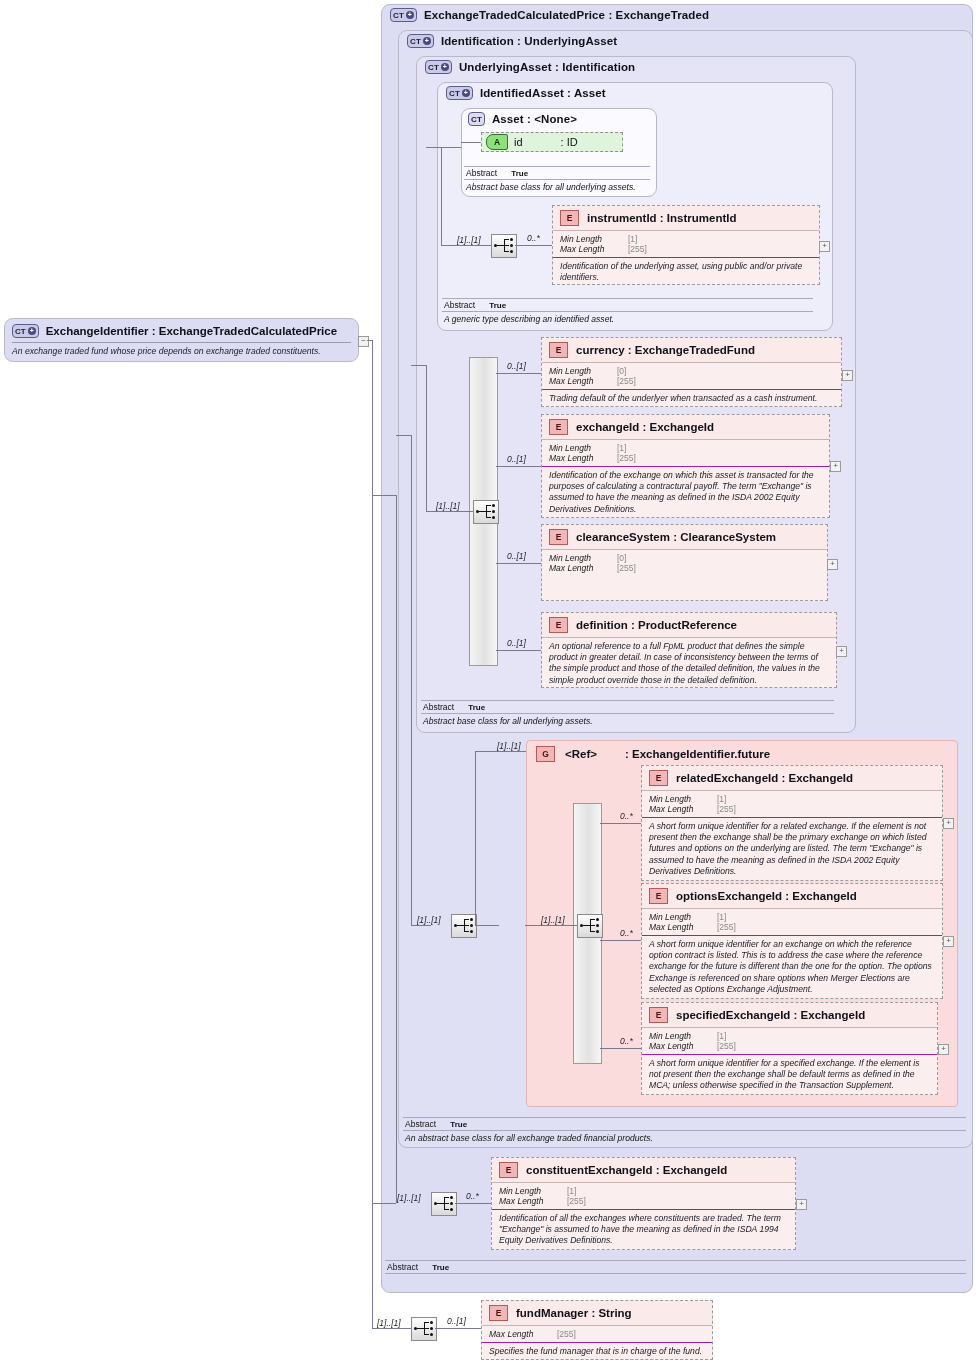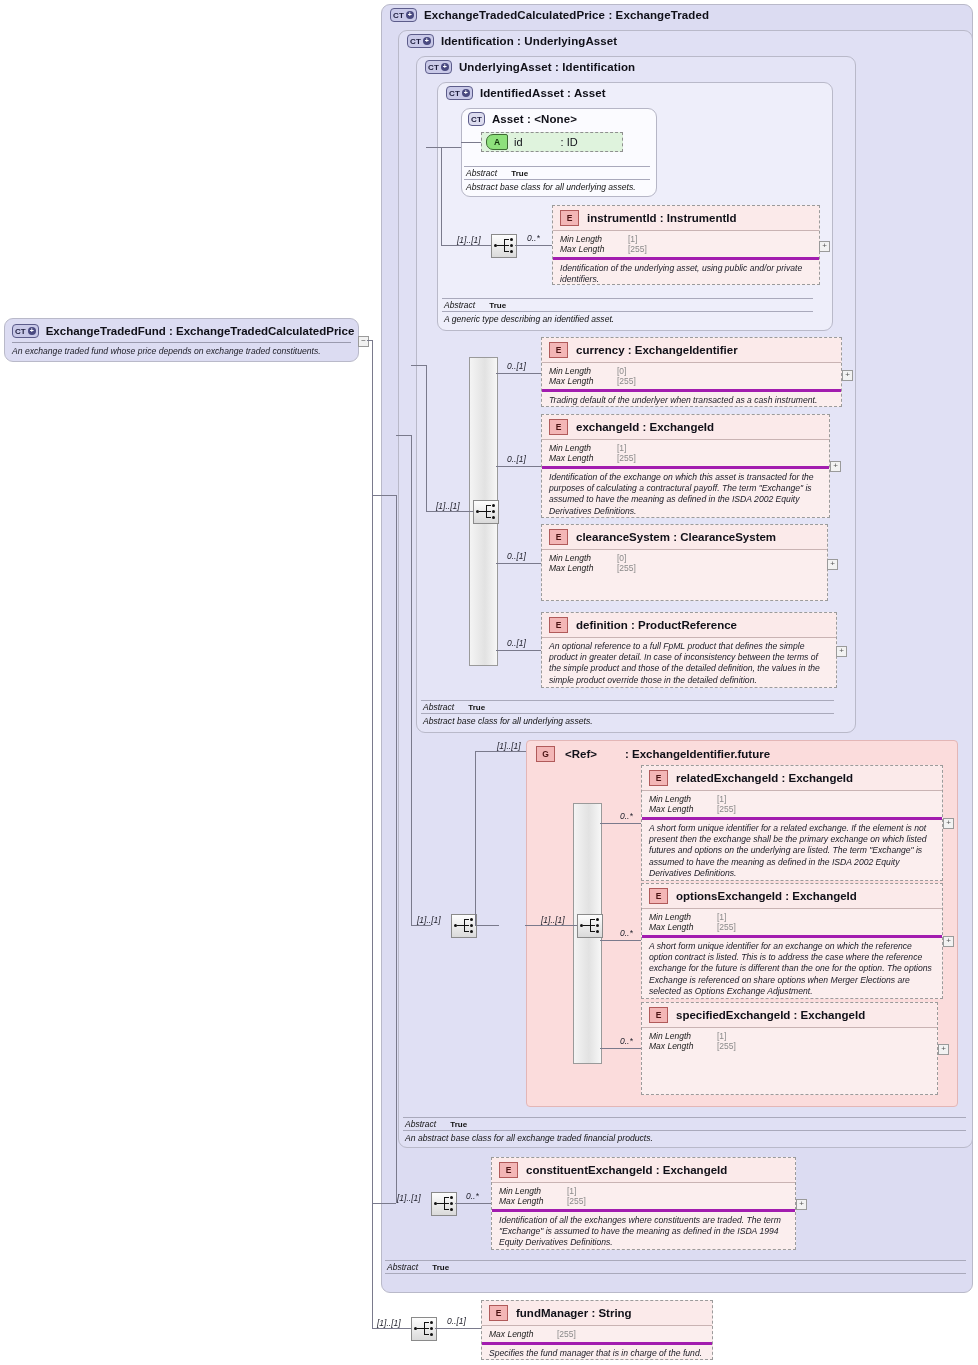--- a/index.html
+++ b/index.html
@@ -35,21 +35,21 @@
            width:17px;height:14px;border:1px solid #b05a5a;background:#f3b6b6;
            color:#4a1414;font-size:8.5px;font-weight:bold;line-height:13px;}
   .badge-g{display:inline-flex;align-items:center;justify-content:center;
            width:17px;height:14px;border:1px solid #b05a5a;background:#f3b6b6;
            color:#4a1414;font-size:8.5px;font-weight:bold;line-height:13px;}
   .ename{font-size:11.5px;font-weight:bold;color:#101018;white-space:nowrap;}
   .facets{border-top:1px solid #c9b3b3;padding:3px 7px 3px 7px;
           display:grid;grid-template-columns:62px auto;row-gap:0px;
           font-size:8.5px;font-style:italic;color:#222;}
   .facets .v{font-style:normal;color:#8a8a8a;padding-left:6px;}
-  .edesc{border-top:3px solid #a21caf;padding:3px 7px 4px 7px;
+  .edesc{border-top:1px solid #a21caf;padding:3px 7px 4px 7px;
          font-size:8.6px;font-style:italic;color:#20202a;line-height:11.2px;}
   .edesc.nofacet{border-top:1px solid #c9b3b3;}
 
   
   .abox{border:1px dashed #8f8f8f;background:#dff3dd;
         display:flex;align-items:center;gap:6px;padding:3px 8px 3px 4px;}
   .badge-a{display:inline-flex;align-items:center;justify-content:center;
            width:20px;height:14px;background:#8ee07c;border:1px solid #3d6b33;
            color:#10300a;font-size:8.5px;font-weight:bold;line-height:13px;
            border-radius:7px 2px 2px 7px;}
@@ -58,21 +58,21 @@
   
   .gbox{border:1px solid #e3b6b6;background:#fbdcdc;border-radius:4px;}
   .gtitle{position:absolute;top:6px;left:10px;display:flex;align-items:center;
           gap:10px;font-size:11.5px;font-weight:bold;color:#101018;white-space:nowrap;}
 
   
   .foot{position:absolute;font-size:8.5px;color:#111;}
   .foot .rule{border-top:1px solid #a9a9bb;}
   .foot .abs-row{display:flex;gap:14px;align-items:baseline;
                  padding:1px 2px 1px 2px;}
-  .foot .abs-key{font-style:italic;}
+  .foot .abs-key{}
   .foot .abs-val{font-weight:bold;font-size:8px;}
   .foot .desc{font-style:italic;padding:2px 2px 0 2px;font-size:8.6px;}
 
   
   .ln{position:absolute;background:#7a7a8c;}
   .lnh{height:1px;}
   .lnv{width:1px;}
 
   
   .seq{position:absolute;width:24px;height:22px;border:1px solid #8a8a8a;
@@ -187,21 +187,21 @@
   <div class="abs-row">
       <span class="abs-key">Abstract</span>
     <span class="abs-val">True</span>
     </div>
   <div class="rule"></div>
 </div>
 
 <div class="abs rootbox" style="left:4px;top:318px;width:355px;height:44px;">
   <div class="roothead">
     <span class="badge-ct">CT<span class="plus-glyph">+</span></span>
-    <span>ExchangeTradedFund : ExchangeTradedCalculatedPrice</span>
+    <span>ExchangeIdentifier : ExchangeTradedCalculatedPrice</span>
   </div>
   <div class="rootdesc">An exchange traded fund whose price depends on exchange traded constituents.</div>
 </div>
 <div class="exp" style="left:358px;top:336px;"><span>−</span></div>
 
 <div class="abs ebox" style="left:552px;top:205px;width:268px;height:80px;">
   <div class="ehead">
     <span class="badge-e">E</span>
     <span class="ename">instrumentId : InstrumentId</span>
   </div>
@@ -239,21 +239,21 @@
   <div class="bar" style="left:12px;top:16px;width:5px;height:1px;"></div>
   <i class="d1"></i>
     <i class="d2"></i>
     <i class="d3"></i>
 </div>
 <div class="mult" style="left:436px;top:501px;">[1]..[1]</div>
 
 <div class="abs ebox" style="left:541px;top:337px;width:301px;height:70px;">
   <div class="ehead">
     <span class="badge-e">E</span>
-    <span class="ename">currency : ExchangeIdentifier</span>
+    <span class="ename">currency : ExchangeTradedFund</span>
   </div>
   <div class="facets">
     <span>Min Length</span>
     <span class="v">[0]</span>
     <span>Max Length</span>
     <span class="v">[255]</span>
   </div>
   <div class="edesc">Trading default of the underlyer when transacted as a cash instrument.</div>
 </div>
 <div class="exp" style="left:842px;top:370px;"><span>+</span></div>
@@ -376,20 +376,21 @@
   <div class="ehead">
     <span class="badge-e">E</span>
     <span class="ename">specifiedExchangeId : ExchangeId</span>
   </div>
   <div class="facets">
     <span>Min Length</span>
     <span class="v">[1]</span>
     <span>Max Length</span>
     <span class="v">[255]</span>
   </div>
+  <div class="edesc">A short form unique identifier for a specified exchange. If the element is not present then the exchange shall be default terms as defined in the MCA; unless otherwise specified in the Transaction Supplement.</div>
 </div>
 <div class="exp" style="left:938px;top:1044px;"><span>+</span></div>
 <div class="mult" style="left:620px;top:1036px;">0..*</div>
 <div class="ln lnh abs" style="left:600px;top:1048px;width:41px;"></div>
 
 <div class="abs ebox" style="left:491px;top:1157px;width:305px;height:93px;">
   <div class="ehead">
     <span class="badge-e">E</span>
     <span class="ename">constituentExchangeId : ExchangeId</span>
   </div>

